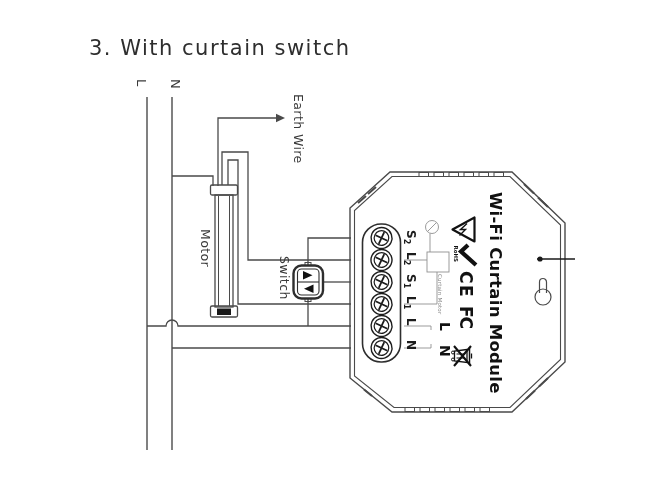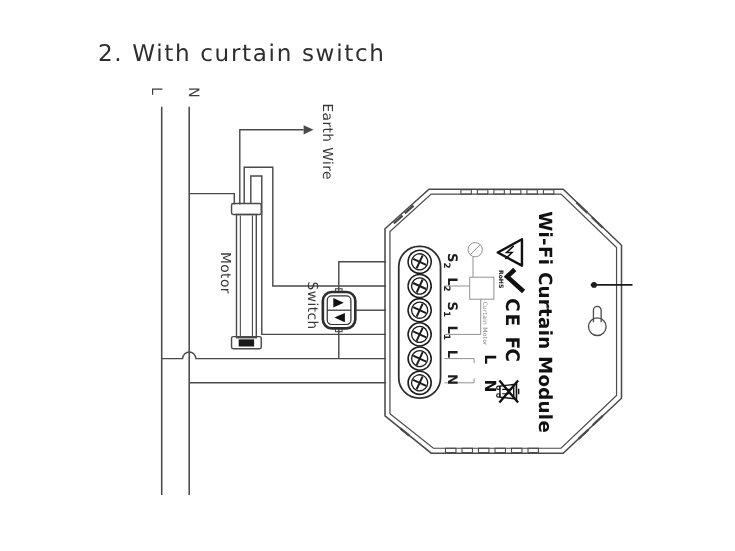--- a/index.html
+++ b/index.html
@@ -168,21 +168,21 @@
     <path d="M8.5,2.5 H13.5" stroke-width="1.3"></path>
     <path d="M2.5,4.5 H19.5" stroke-width="1.5"></path>
     <path d="M4.5,7 L6,19.5 H16 L17.5,7 Z" stroke-width="1.3"></path>
     <path d="M9,9 V17.5 M13,9 V17.5" stroke-width="1"></path>
     <circle cx="7.5" cy="21" r="1.5" stroke-width="1"></circle>
     <circle cx="14.5" cy="21" r="1.5" stroke-width="1"></circle>
     <path d="M1,3 L21,20 M21,3 L1,20" stroke-width="2.1"></path>
   </g>
 </svg>
 
-<div class="txt title">2. With curtain switch</div>
+<div class="txt title">3. With curtain switch</div>
 
 <div class="vtx rail-label" style="left:148px;top:79px;">L</div>
 <div class="vtx rail-label" style="left:182px;top:79px;">N</div>
 
 <div class="vtx small-label" style="left:304px;top:94px;">Earth Wire</div>
 <div class="vtx small-label" style="left:211px;top:229px;">Motor</div>
 <div class="vtx small-label" style="left:290px;top:256px;">Switch</div>
 
 <div class="vtx term-label" style="left:417px;top:230px;">
   <span>S</span><sub>2</sub></div>

